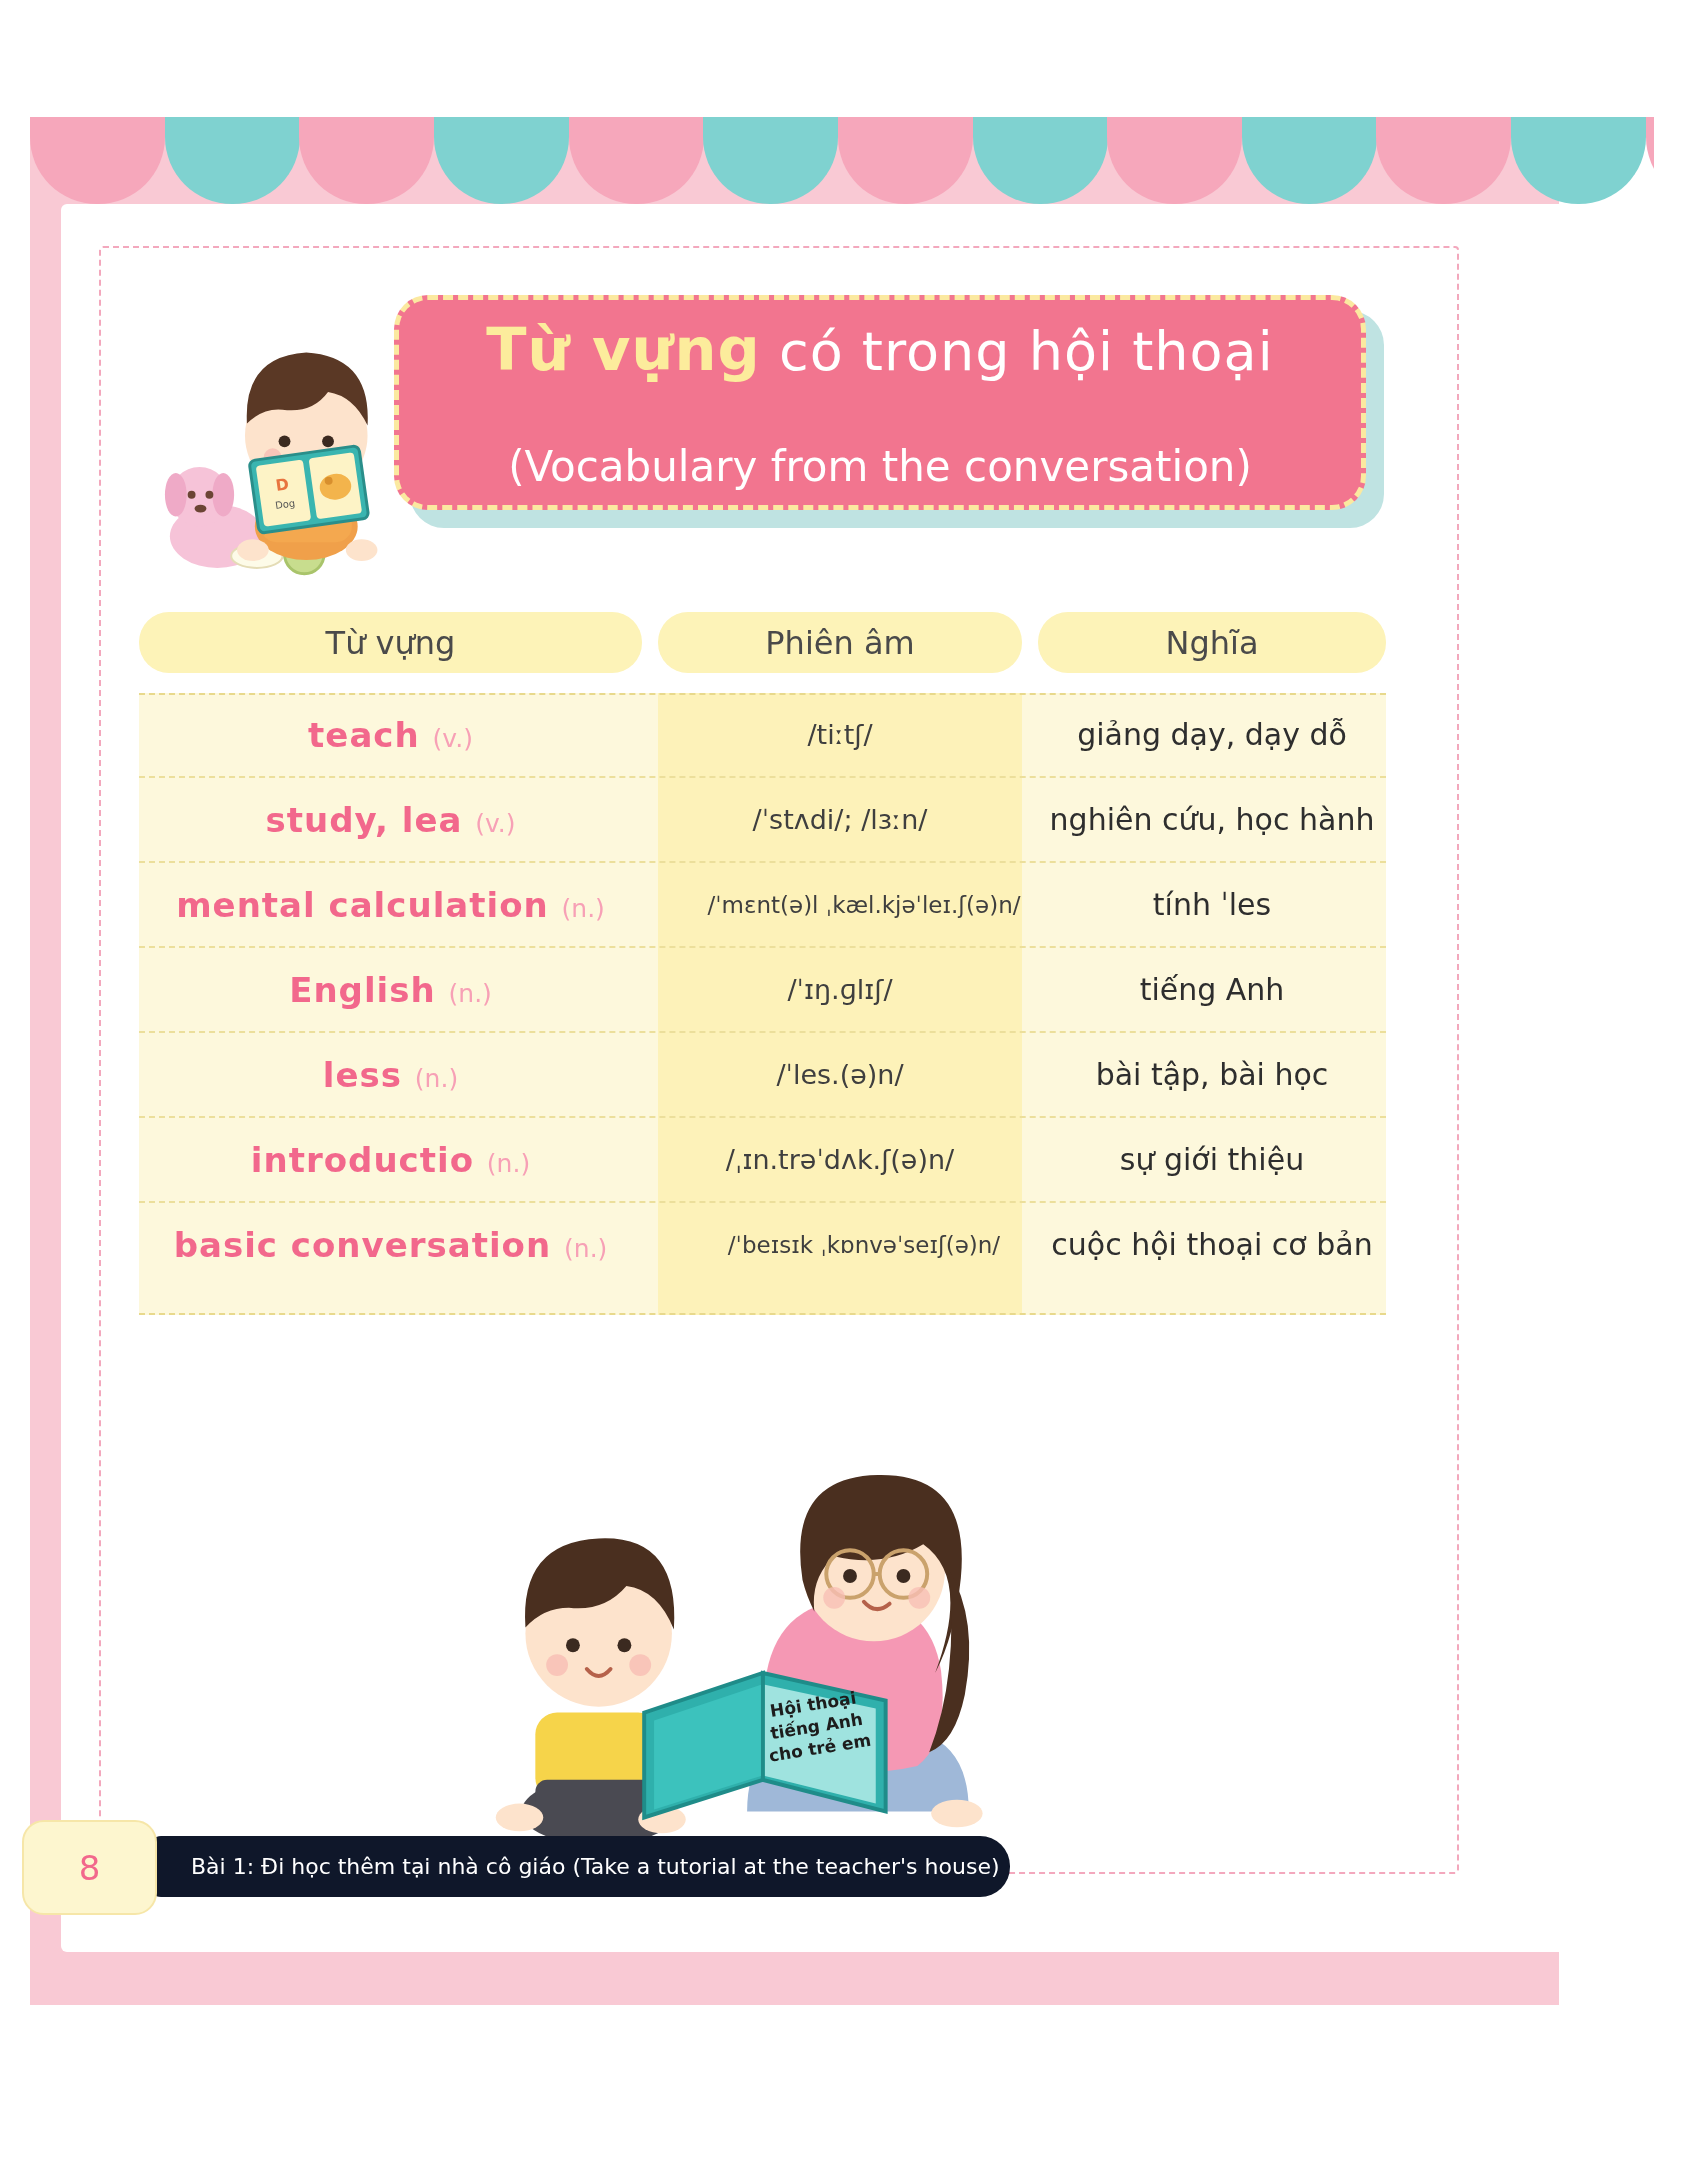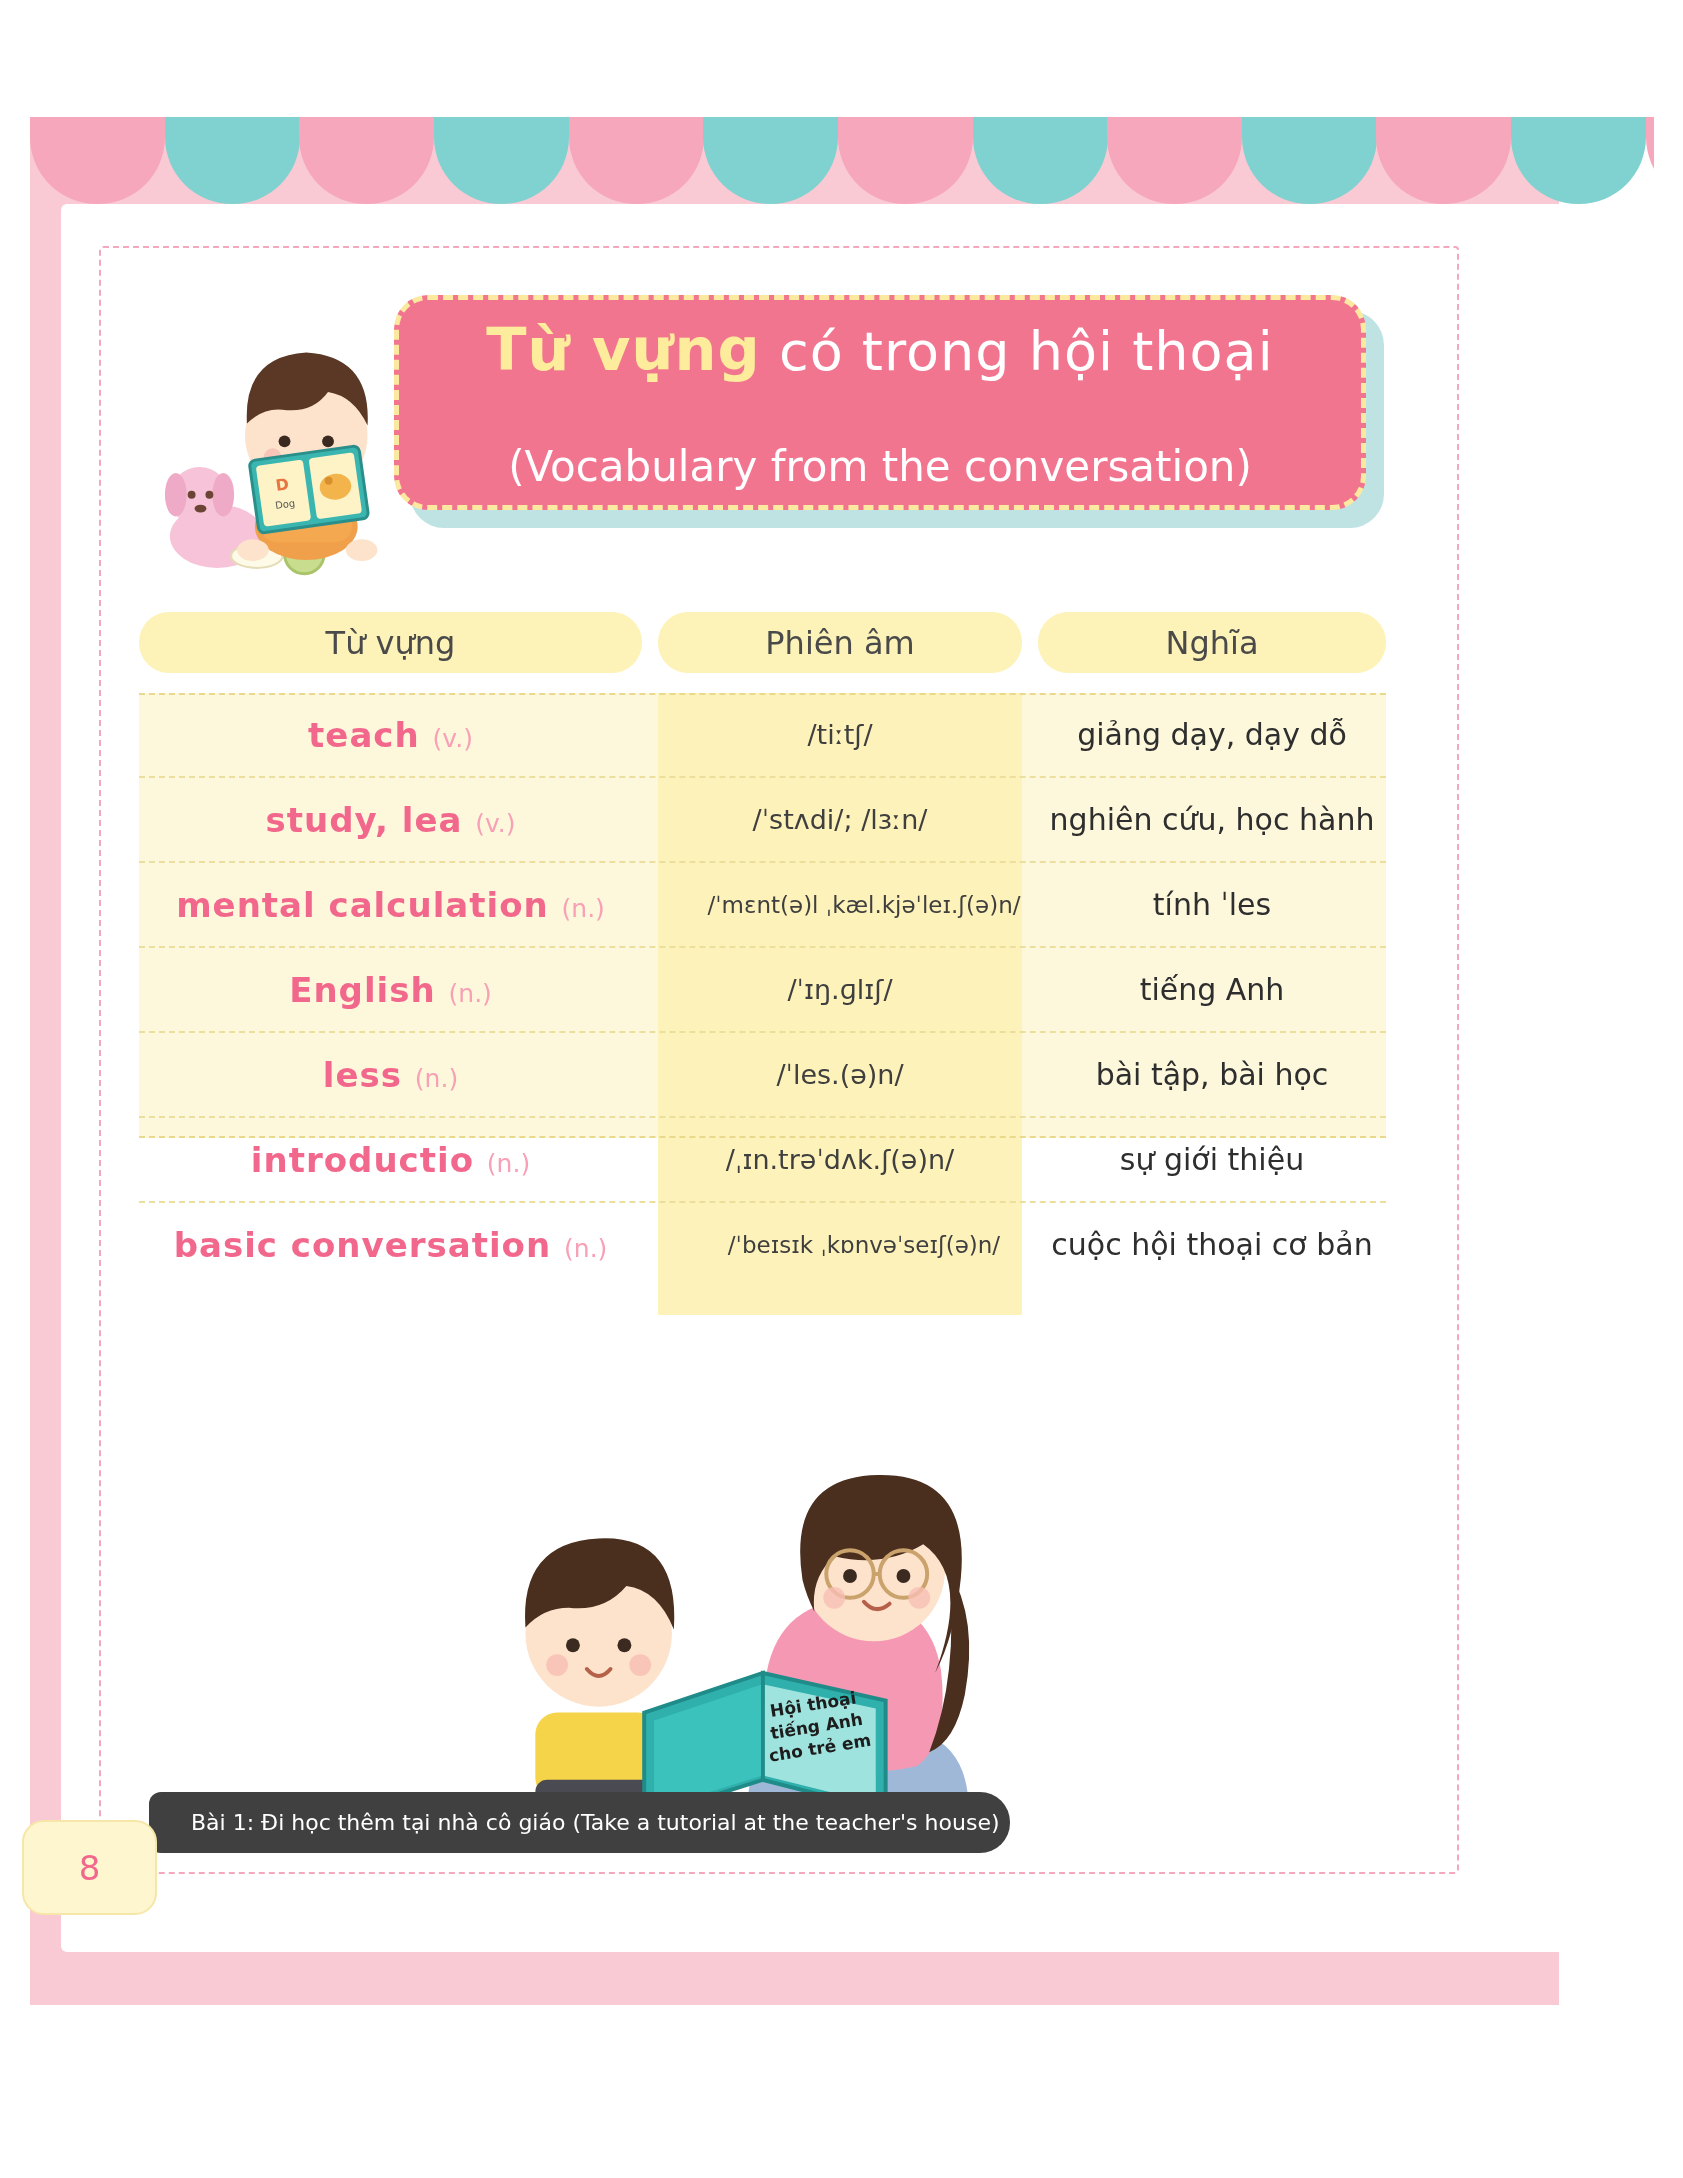--- a/index.html
+++ b/index.html
@@ -176,21 +176,21 @@
     font-size: 32px;
   }
   .th-1 { left: 0px;   width: 503px; }
   .th-2 { left: 519px; width: 364px; }
   .th-3 { left: 899px; width: 348px; }
 
   .tbody {
     position: relative;
     margin-top: 14px;
     width: 1247px;
-    height: 445px;
+    height: 622px;
     background: #fdf8dc;
   }
   .tbody-col-highlight {
     position: absolute;
     left: 519px;
     top: 0;
     width: 364px;
     height: 622px;
     background: #fdf2b9;
   }
@@ -264,24 +264,24 @@
     font-size: 17px;
     line-height: 22px;
     text-align: center;
     font-weight: bold;
   }
 
   
   .footer-bar {
     position: absolute;
     left: 149px;
-    top: 1792px;
+    top: 1836px;
     width: 861px;
     height: 61px;
-    background: #404040;
+    background: #0f172a;
     border-radius: 12px 30px 30px 12px;
     display: flex;
     align-items: center;
     padding-left: 42px;
     box-sizing: border-box;
     color: #ffffff;
     font-size: 22px;
   }
   .page-number-box {
     position: absolute;

